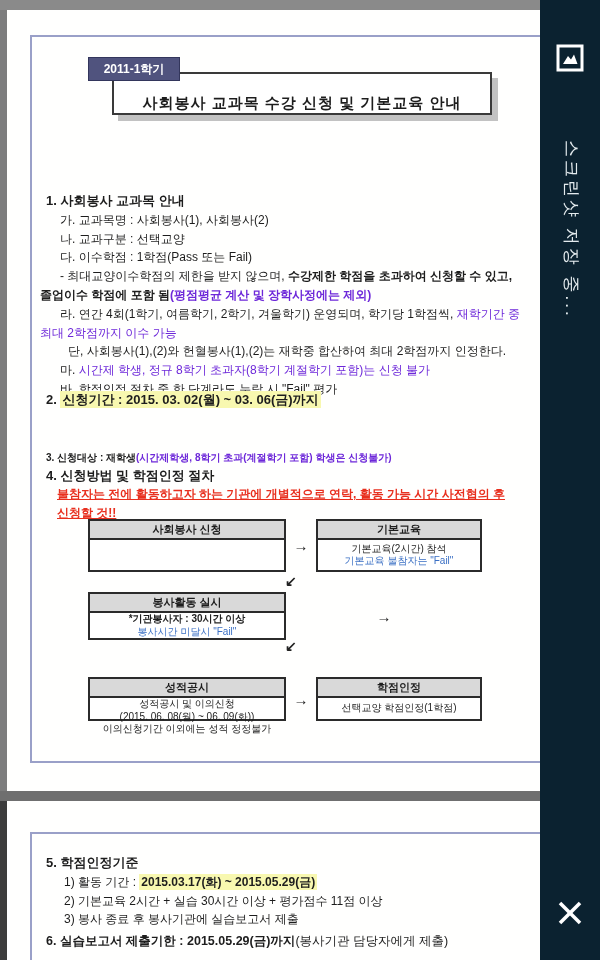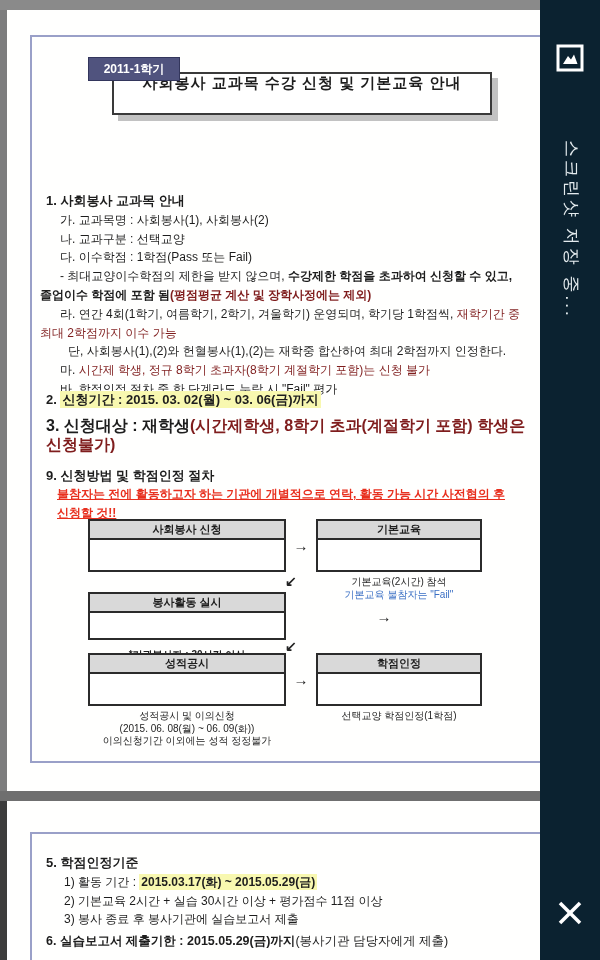--- a/index.html
+++ b/index.html
@@ -38,53 +38,53 @@
 
   
   .sem-label {
     position:absolute; left:81px; top:47px; width:92px; height:24px;
     background:#50537e; border:1px solid #33365c; color:#ffffff;
     font-size:12px; font-weight:bold; text-align:center; line-height:22px; z-index:3;
   }
   .title-box {
     position:absolute; left:105px; top:62px; width:380px; height:43px;
     background:#ffffff; border:2px solid #3a3a3a; box-shadow:6px 6px 0 #c2c2c2;
-    display:flex; align-items:flex-start; justify-content:center;
+    display:flex; align-items:flex-end; justify-content:center;
     font-size:15px; font-weight:bold; letter-spacing:1px; z-index:2;
   }
 
   
   .sec { position:absolute; left:39px; width:494px; font-size:12px; line-height:18.8px; }
   .sec-h { font-size:13px; font-weight:bold; }
   .ind1 { padding-left:14px; }
   .ind2 { padding-left:22px; }
   .neg  { margin-left:-6px; }
   .b { font-weight:bold; }
-  .red { color:#7f1d1d; }
+  .red { color:#6d28d9; }
   .blue { color:#3a6fc4; }
   .hl { background:#f8f8b0; padding:1px 2px; }
   .u { }
   .sec1 { top:182px; }
   .sec2 { top:381px; font-size:13px; font-weight:bold; }
-  .sec3 { top:407px; font-size:16px; font-weight:bold; }
+  .sec3 { top:439px; font-size:10px; font-weight:bold; }
   .sec4 { top:456px; line-height:19px; }
   .sec4 .warn { padding-left:11px; color:#e8301f; font-weight:bold; text-decoration:underline; }
   .sec5 { top:53px; }
   .sec5 .it { padding-left:18px; }
   .sec6 { top:131px; font-size:12.5px; }
 
   
   .flow { position:absolute; left:81px; top:509px; width:394px; }
   .frow { display:flex; align-items:stretch; }
-  .frow1 { height:53px; } .frow2 { height:48px; } .frow3 { height:53px; }
+  .frow1 { height:53px; } .frow2 { height:48px; } .frow3 { height:44px;margin-top:24px; }
   .fleft { width:198px; } .fright { width:166px; }
   .fmid { flex:1; display:flex; align-items:center; justify-content:center;
           font-size:15px; font-weight:bold; color:#222; }
   .fbox { border:2px solid #2b2b2b; background:#fff; height:100%;
-          display:flex; flex-direction:column;gap:36px; }
+          display:flex; flex-direction:column; }
   .fh { background:#d9d9d9; border-bottom:2px solid #2b2b2b; font-weight:bold;
         font-size:11px; text-align:center; padding:1px 0; flex:0 0 auto; }
   .fbody { flex:1; display:flex; flex-direction:column; justify-content:center;
            align-items:center; font-size:10px; line-height:12.5px; text-align:center; }
   .fdiag { font-size:14px; font-weight:bold; color:#222; padding-left:197px; }
   .fdiag1 { height:20px; line-height:18px; } .fdiag2 { height:13px; line-height:12px; }
 </style>
 </head>
 <body>
 
@@ -117,21 +117,21 @@
 
   <div class="sec sec2">
     <span>2. </span><span class="hl">신청기간 : 2015. 03. 02(월) ~ 03. 06(금)까지</span>
   </div>
 
   <div class="sec sec3">
     <span>3. 신청대상 : 재학생</span><span class="red">(시간제학생, 8학기 초과(계절학기 포함) 학생은 신청불가)</span>
   </div>
 
   <div class="sec sec4">
-    <div class="sec-h">9. 신청방법 및 학점인정 절차</div>
+    <div class="sec-h">4. 신청방법 및 학점인정 절차</div>
     <div class="warn">불참자는 전에 활동하고자 하는 기관에 개별적으로 연락, 활동 가능 시간 사전협의 후</div>
     <div class="warn">신청할 것!!</div>
   </div>
 
   <div class="flow">
     <div class="frow frow1">
       <div class="fleft fbox">
         <div class="fh">사회봉사 신청</div>
       </div>
       <div class="fmid">→</div>

